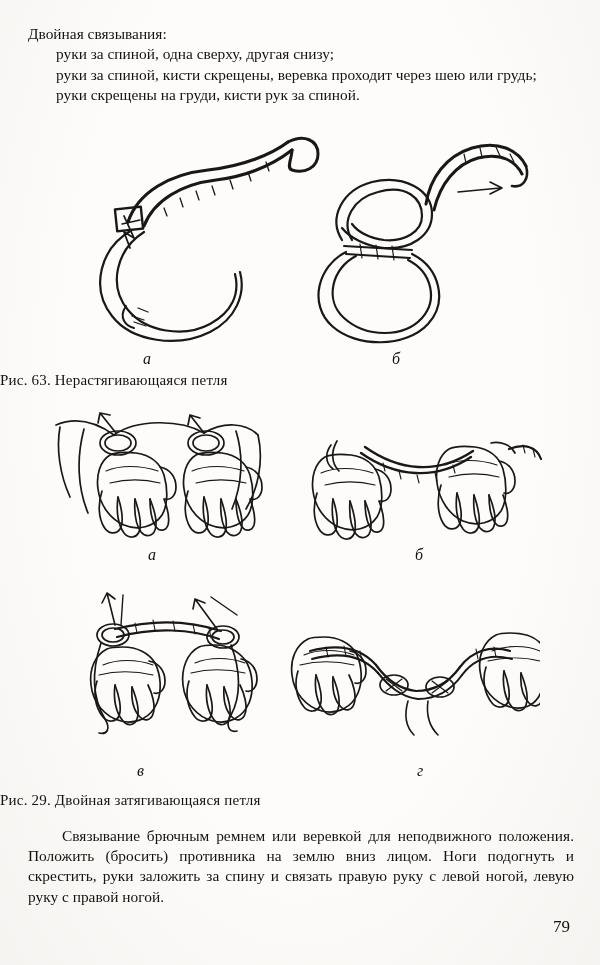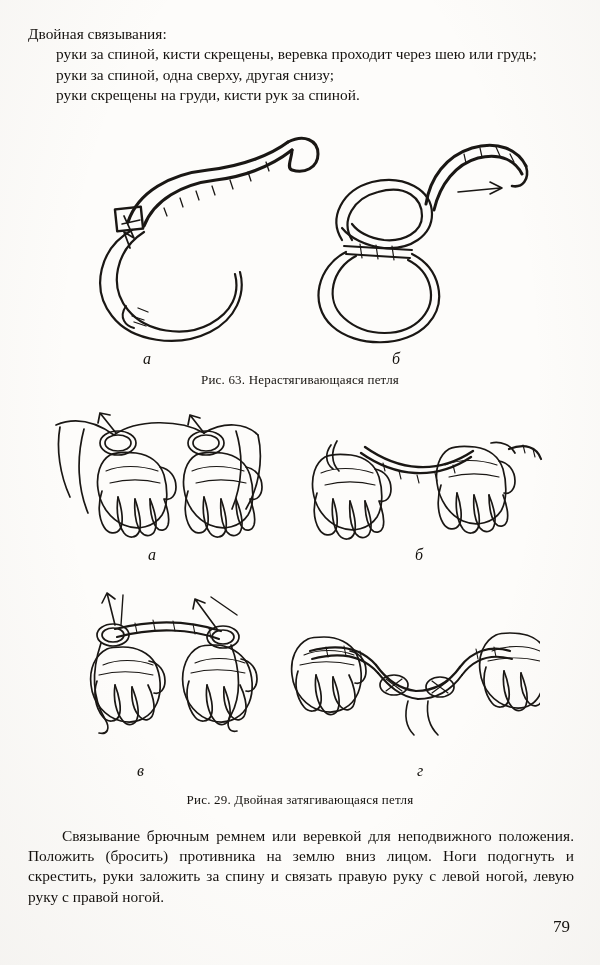--- a/index.html
+++ b/index.html
@@ -42,22 +42,21 @@
   .text-block p { margin: 0; }
   .indent { text-indent: 28px; }
   .indent-big { text-indent: 34px; }
 
   .top-text { top: 24px; }
 
   .fig-caption {
     position: absolute;
     left: 0;
     right: 0;
-    text-align: center;
-    font-size: 13px;
+    font-size: 15px;
     letter-spacing: 0.2px;
     color: #16130f;
   }
 
   .panel-letter {
     position: absolute;
     font-size: 16px;
     font-style: italic;
     color: #16130f;
   }
@@ -79,22 +78,22 @@
   svg { display: block; }
   .ink { stroke: #1a1714; fill: none; }
 </style>
 </head>
 <body>
 
 <div class="page">
 
   <div class="text-block top-text">
     <p>Двойная связывания:</p>
+    <p class="indent">руки за спиной, одна сверху, другая снизу;</p>
     <p class="indent">руки за спиной, кисти скрещены, веревка   проходит   через шею или грудь;</p>
-    <p class="indent">руки за спиной, одна сверху, другая снизу;</p>
     <p class="indent">руки скрещены на груди, кисти рук за спиной.</p>
   </div>
 
   <div class="fig" style="left:60px; top:120px;">
     <svg width="480" height="240" viewBox="0 0 480 240" aria-hidden="true">
       <g class="ink" stroke-width="2.2" stroke-linecap="round" stroke-linejoin="round">
 
         <path d="M72 110 C40 128, 30 168, 52 196 C72 222, 118 228, 150 212 C176 199, 186 174, 180 152"></path>
         <path d="M84 112 C56 130, 48 166, 68 190 C86 212, 124 218, 150 204 C172 192, 180 174, 175 154"></path>
 

